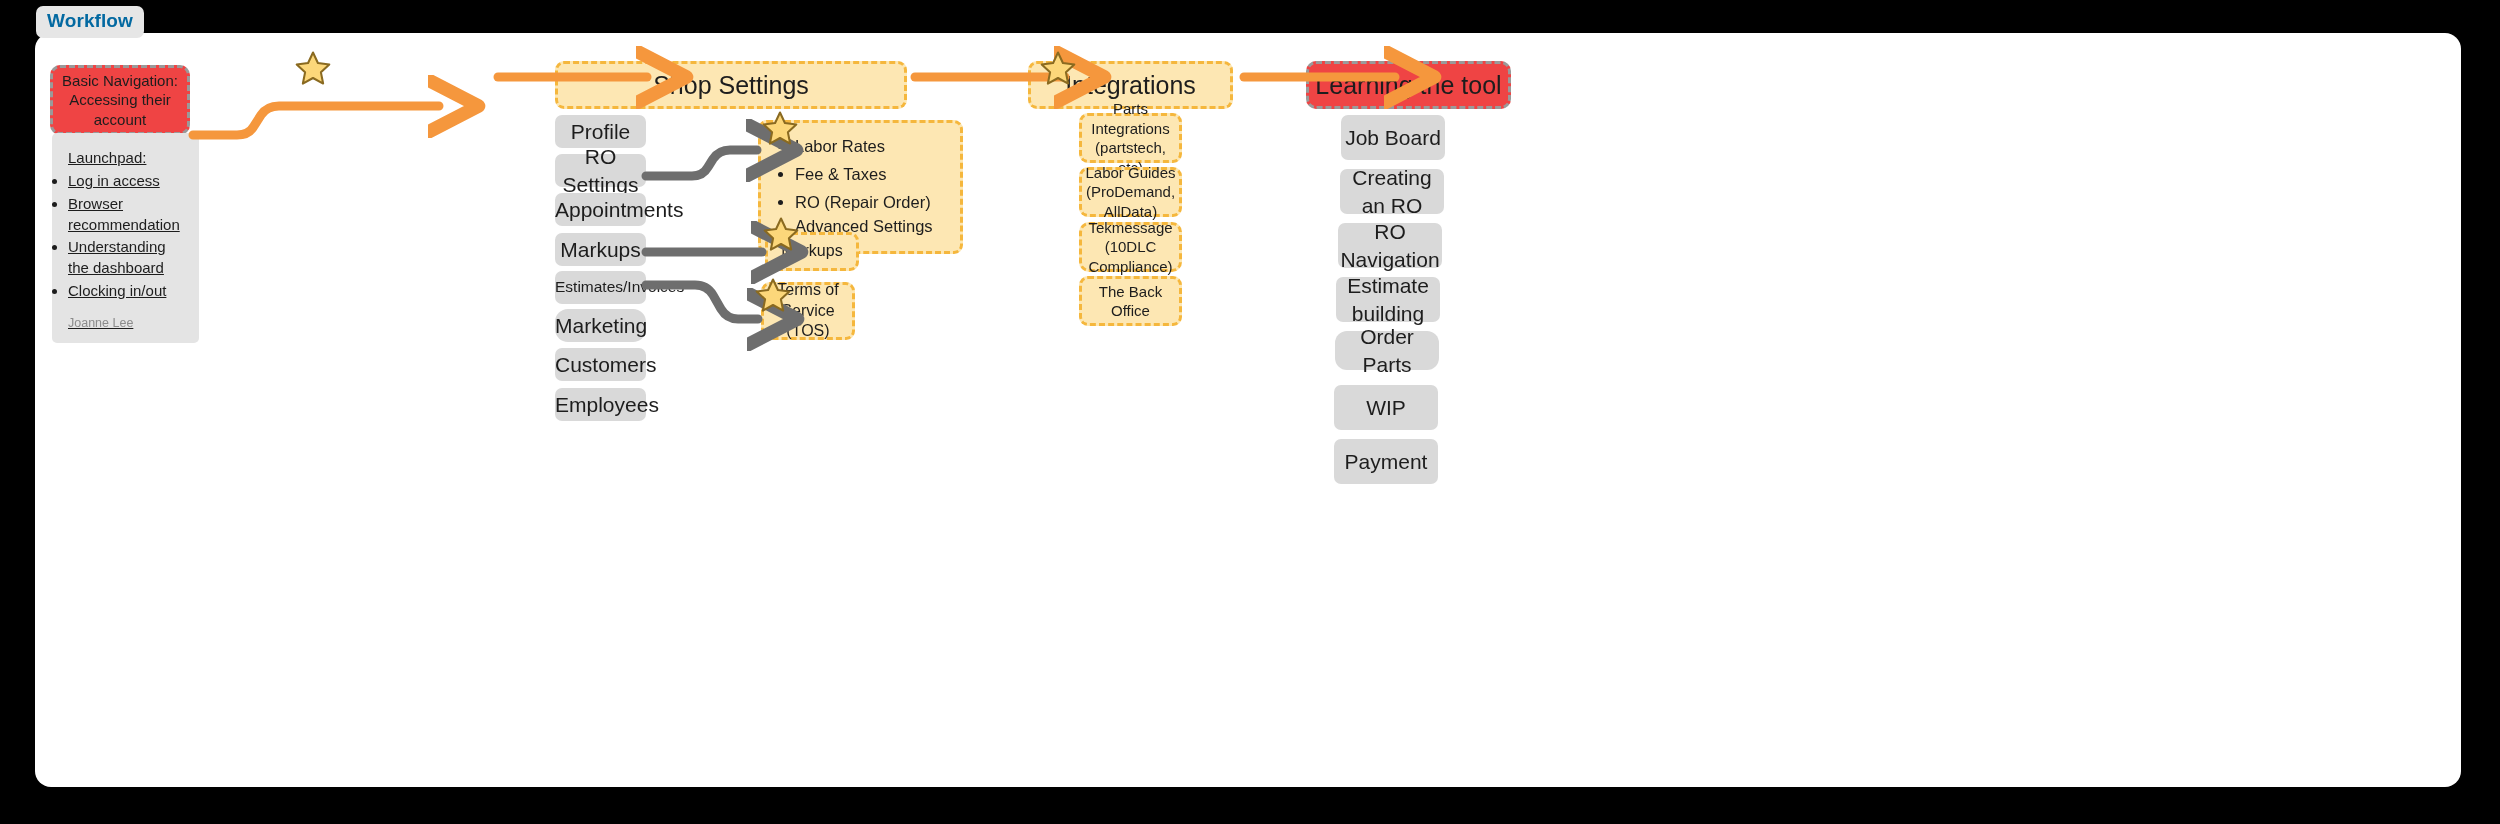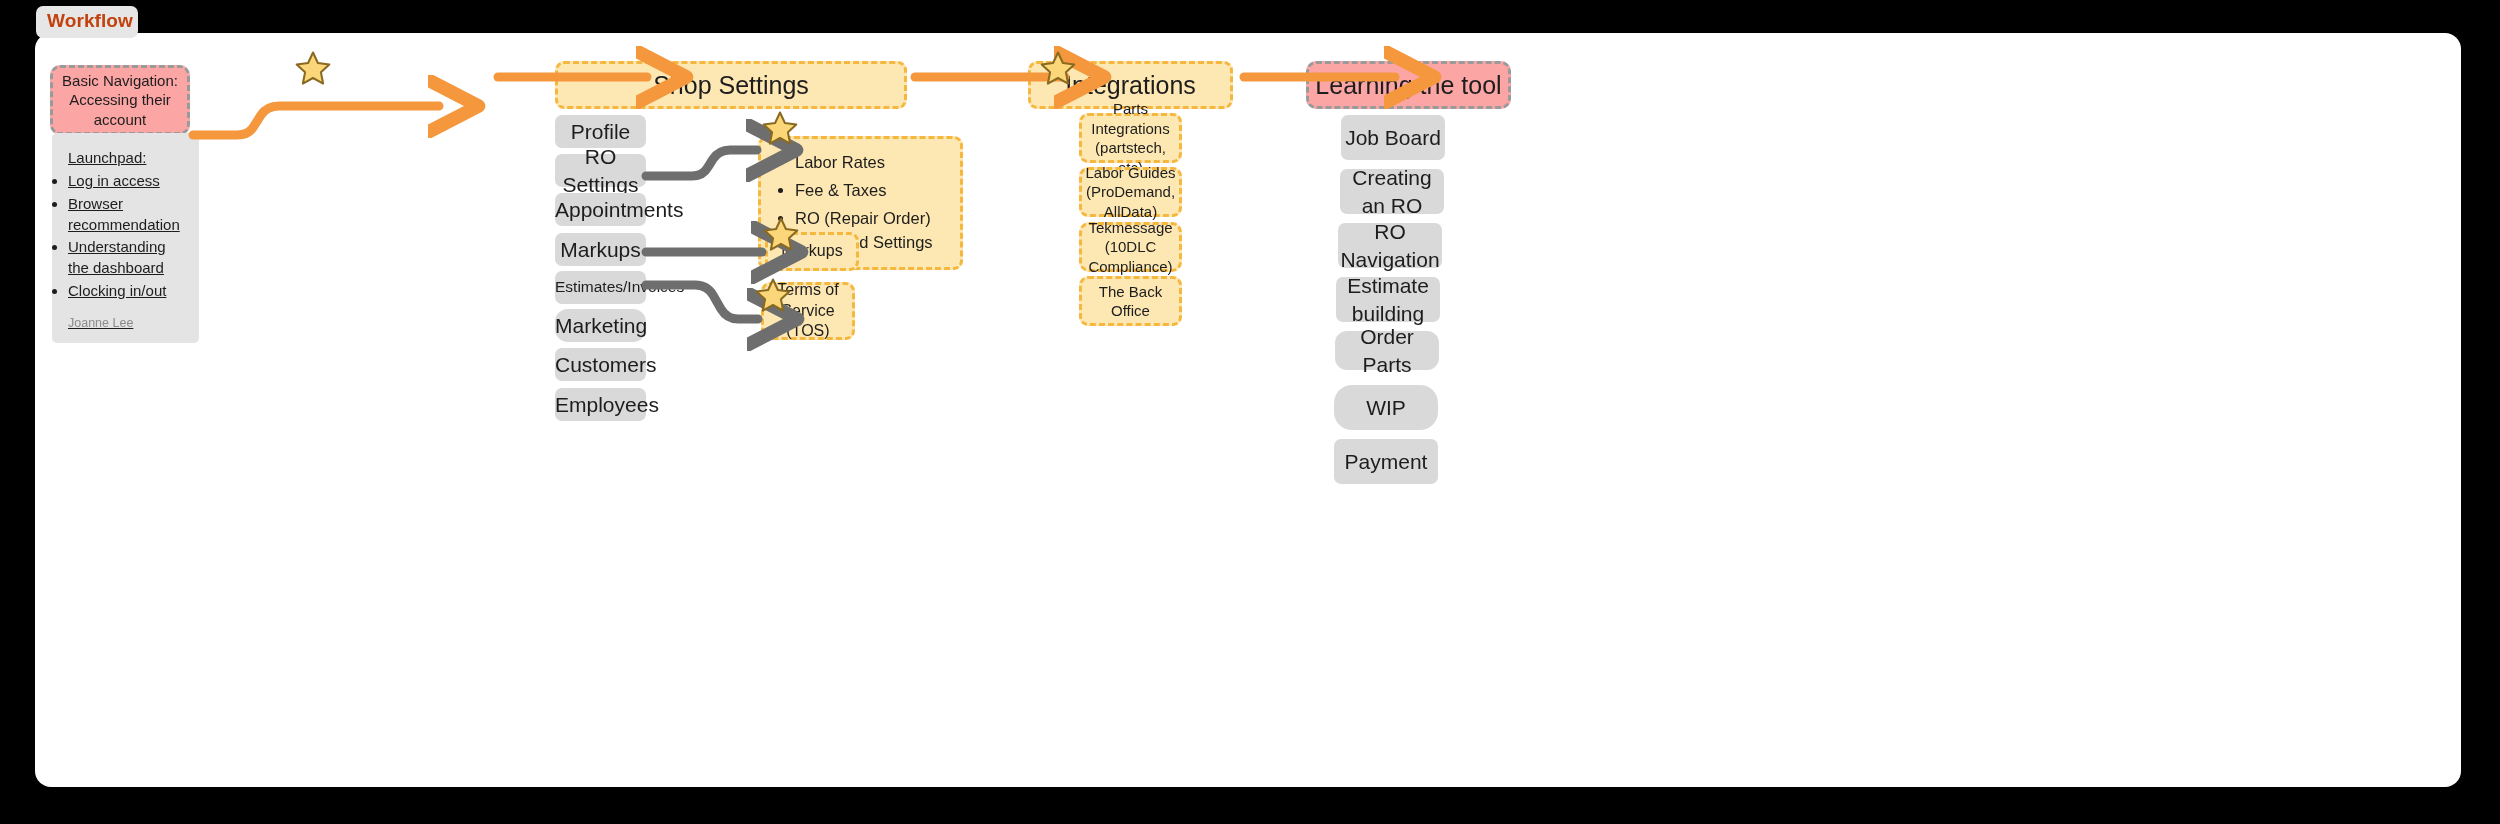--- a/index.html
+++ b/index.html
@@ -7,23 +7,23 @@
     width: 2500px; height: 824px;
     background: #000000;
     font-family: "Liberation Sans", sans-serif;
     overflow: hidden;
   }
   #root { position: relative; width: 2500px; height: 824px; }
 
   
   .wf-tab {
     position: absolute; left: 36px; top: 6px;
-    background: #e6e6e6; color: #c2410c;
+    background: #e6e6e6; color: #0369a1;
     border-radius: 7px;
-    padding: 4px 5px 5px 11px;
+    padding: 4px 11px 5px 11px;
     font-size: 19px; font-weight: 700;
     letter-spacing: 0.1px;
     line-height: 1.2;
     z-index: 20;
   }
 
   
   .canvas {
     position: absolute;
     left: 35px; top: 33px;
@@ -44,21 +44,21 @@
   .node .lbl { display: block; width: 100%; }
 
   
   .gray-solid {
     background: #d9d9d9;
     border-radius: 7px;
     font-size: 21px;
   }
   
   .gray-dashed {
-    background: #fca5a5;
+    background: #ef4444;
     border: 3px dashed #9a9a9a;
     border-radius: 10px;
   }
   
   .yellow-dashed {
     background: #fde7b3;
     border: 3px dashed #f5b73d;
     border-radius: 9px;
   }
 
@@ -202,21 +202,21 @@
     <div class="node gray-solid" style="left:520px; top:276px; width:91px; height:33px;border-radius:13px;">
       <span class="lbl">Marketing</span>
     </div>
     <div class="node gray-solid" style="left:520px; top:315px; width:91px; height:33px;">
       <span class="lbl">Customers</span>
     </div>
     <div class="node gray-solid" style="left:520px; top:355px; width:91px; height:33px;">
       <span class="lbl">Employees</span>
     </div>
 
-    <div class="bulletbox" style="left:723px; top:87px; width:205px;margin-top:16px;">
+    <div class="bulletbox" style="left:723px; top:87px; width:205px;">
       <ul>
         <li>Labor Rates</li>
         <li>Fee &amp; Taxes</li>
         <li>RO (Repair Order) Advanced Settings</li>
       </ul>
     </div>
     <svg class="star" style="left:726px; top:77px;" viewBox="0 0 24 24">
       <path d="M12 1.6 l3.1 6.6 7.2 0.9 -5.3 5 1.4 7.1 -6.4 -3.5 -6.4 3.5 1.4 -7.1 -5.3 -5 7.2 -0.9 z" fill="#fcd77a" stroke="#8a6a20" stroke-width="1.3" stroke-linejoin="round"></path>
     </svg>
 
@@ -259,21 +259,21 @@
     </div>
     <div class="node gray-solid" style="left:1303px; top:190px; width:104px; height:45px;">
       <span class="lbl">RO Navigation</span>
     </div>
     <div class="node gray-solid" style="left:1301px; top:244px; width:104px; height:45px;">
       <span class="lbl">Estimate building</span>
     </div>
     <div class="node gray-solid" style="left:1300px; top:298px; width:104px; height:39px;border-radius:12px;">
       <span class="lbl">Order Parts</span>
     </div>
-    <div class="node gray-solid" style="left:1299px; top:352px; width:104px; height:45px;border-radius:18px;">
+    <div class="node gray-solid" style="left:1299px; top:352px; width:104px; height:45px;">
       <span class="lbl">WIP</span>
     </div>
     <div class="node gray-solid" style="left:1299px; top:406px; width:104px; height:45px;">
       <span class="lbl">Payment</span>
     </div>
 
   </div>
 </div>
 
 </body></html>

